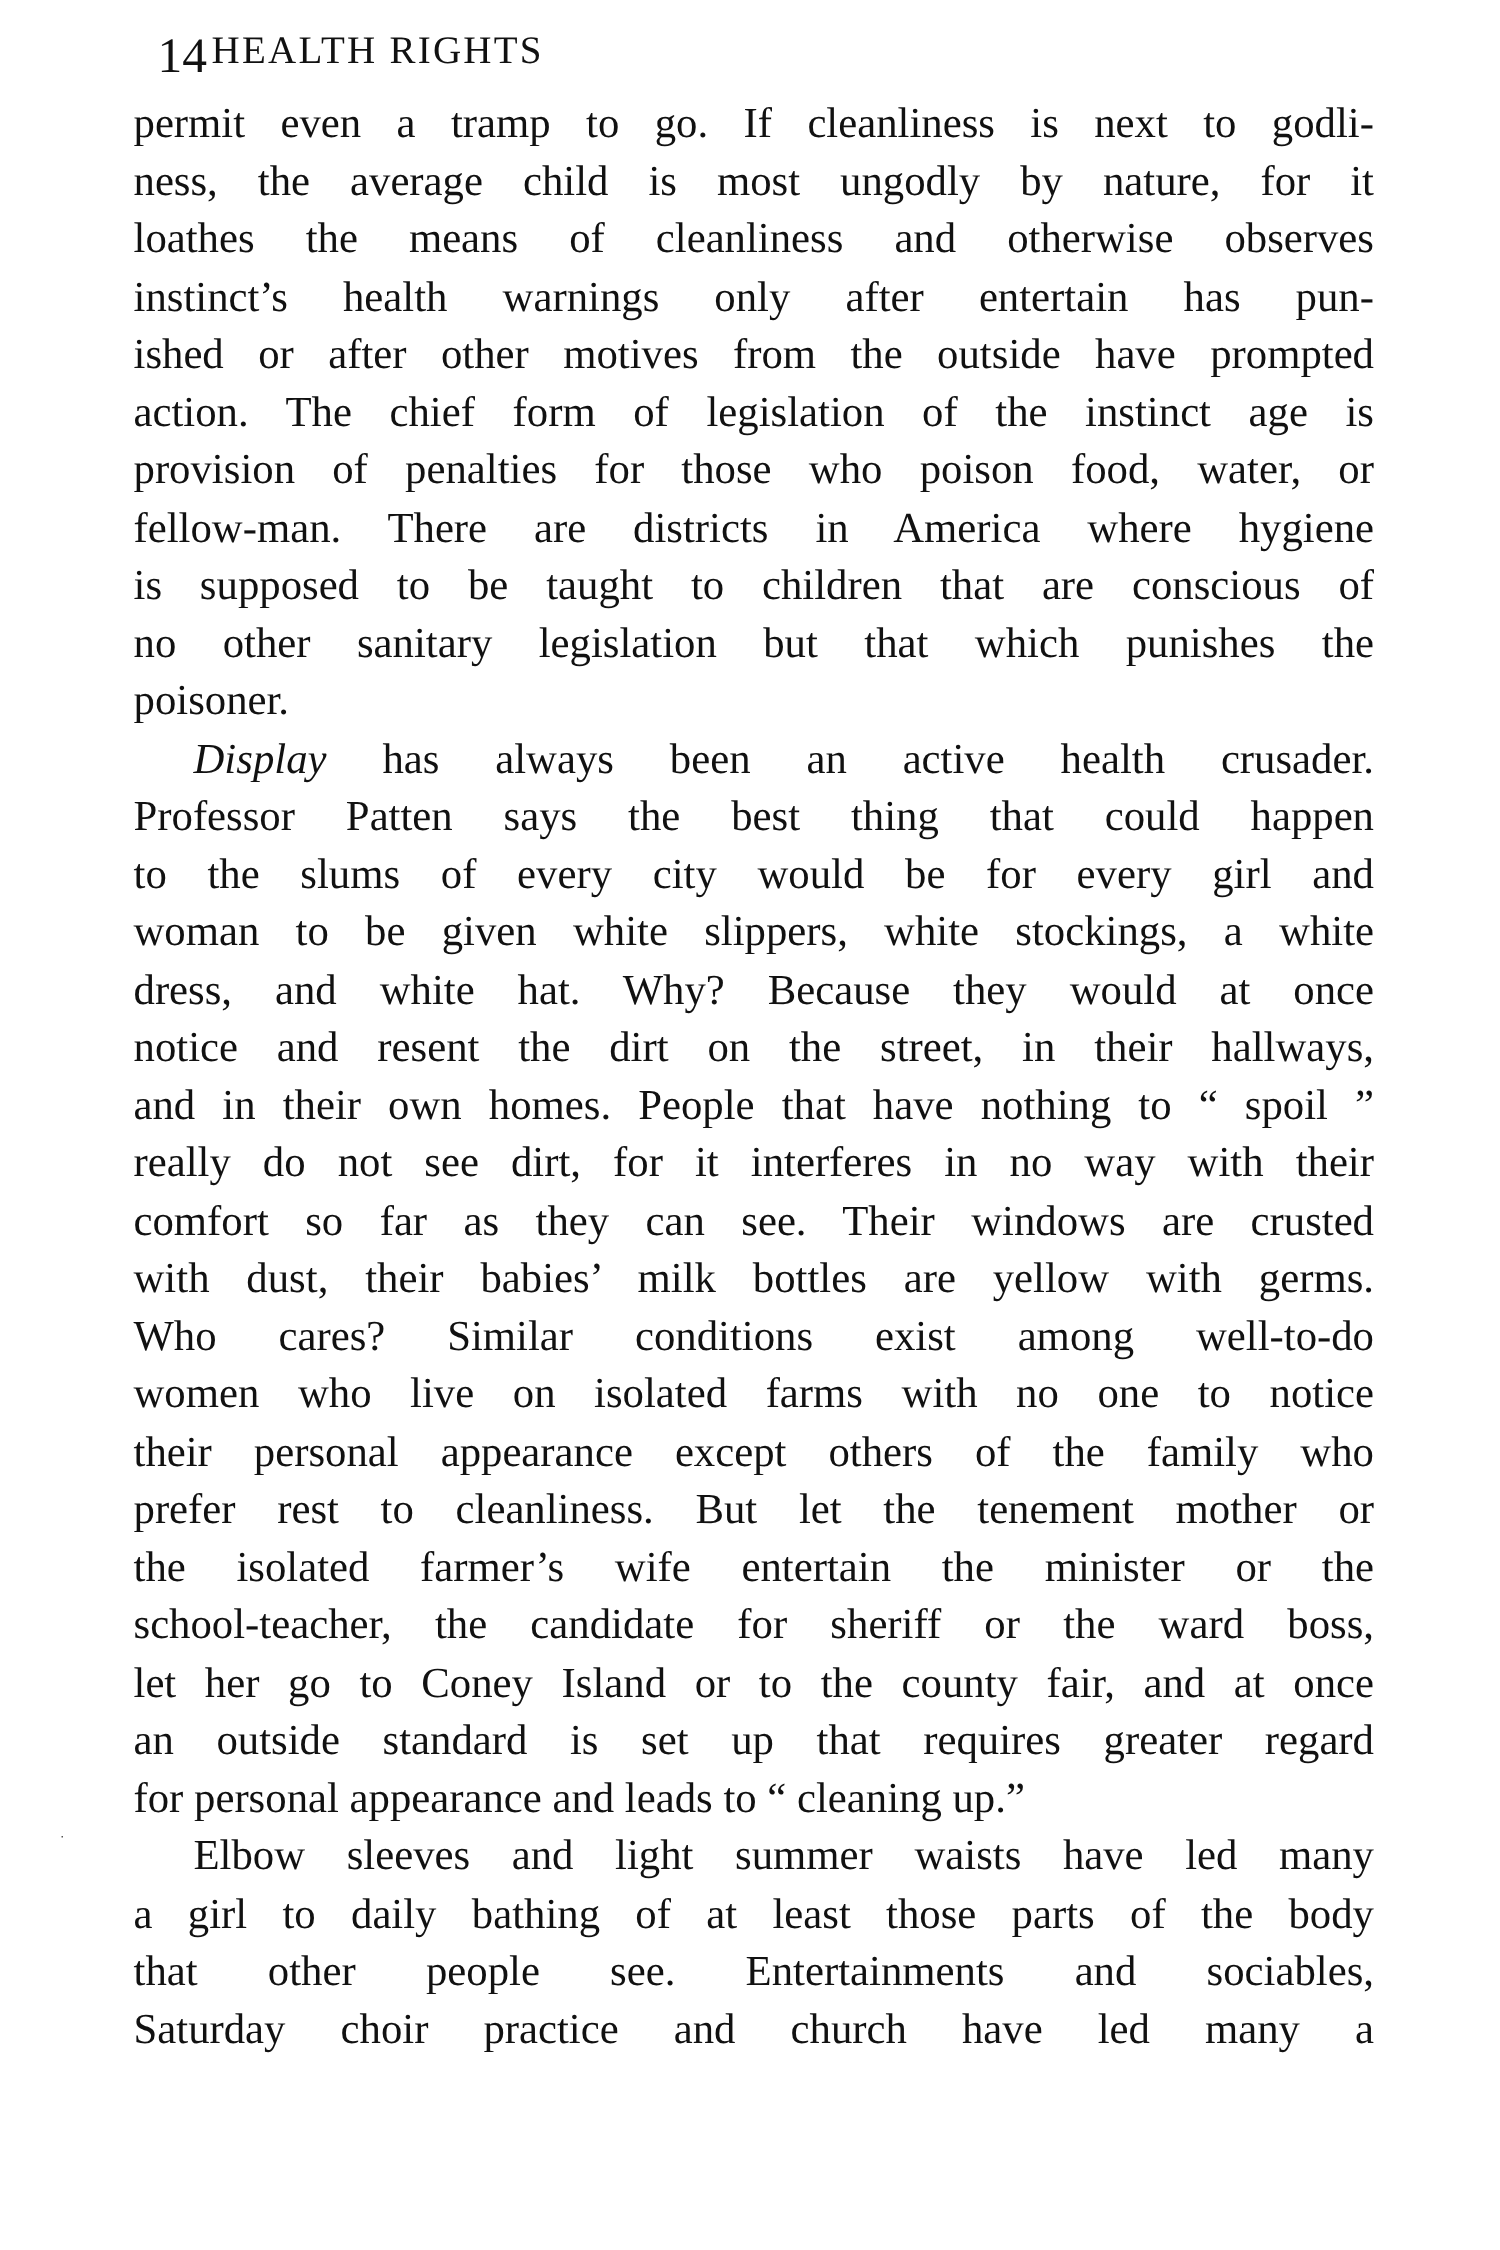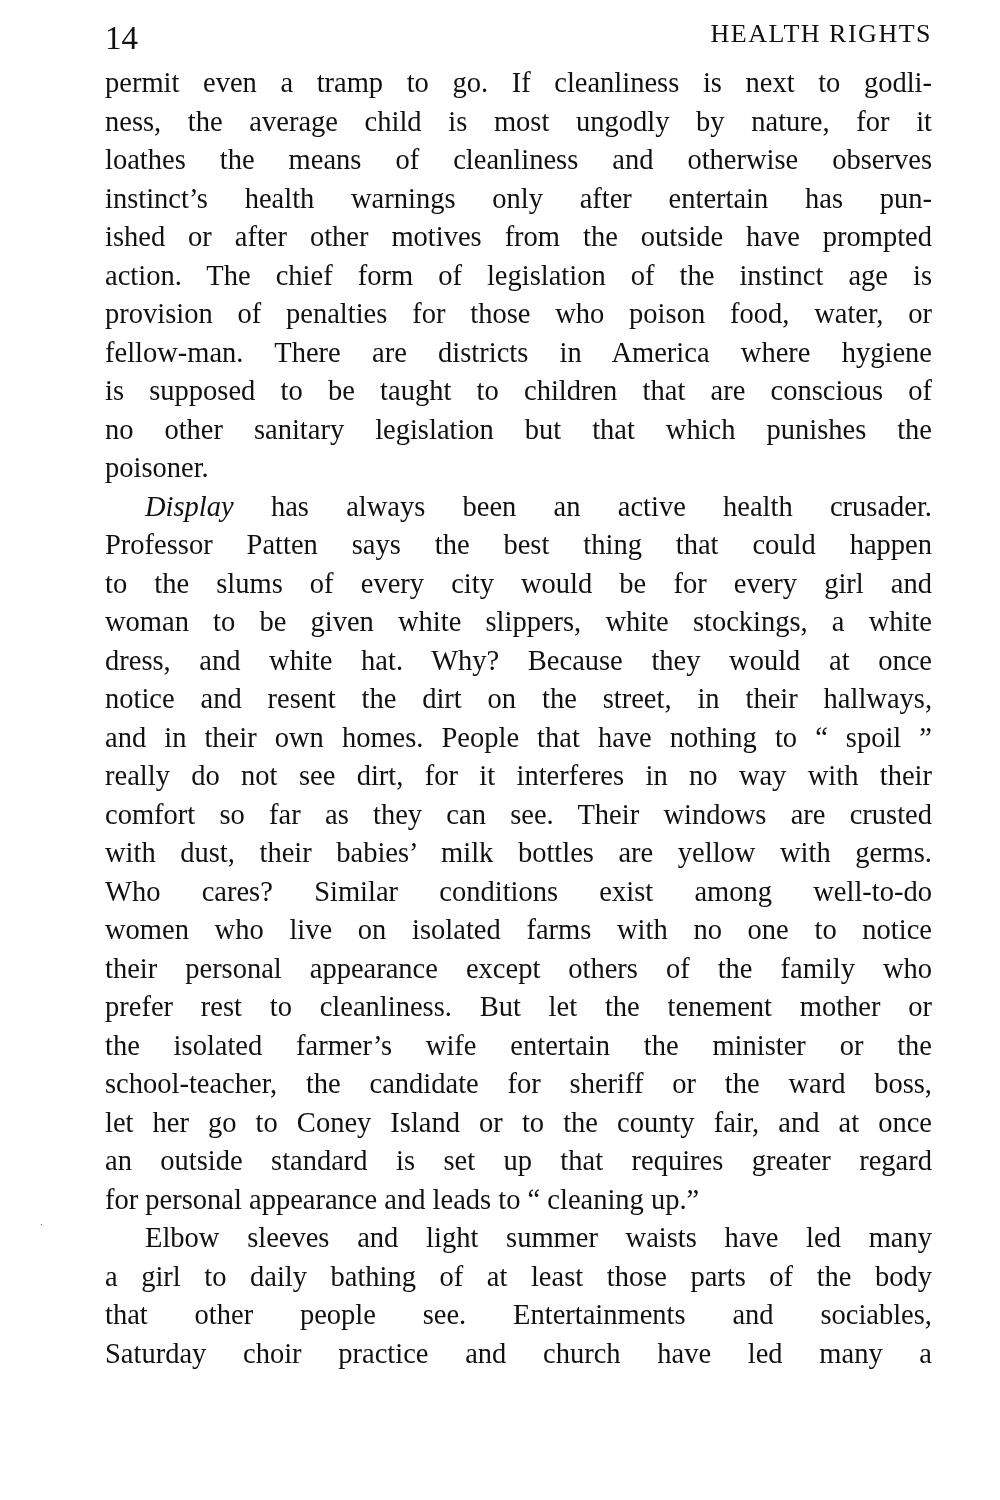--- a/index.html
+++ b/index.html
@@ -34,29 +34,29 @@
     .page-number {
       position: absolute;
       left: 0;
       top: 4px;
       font-size: 33px;
     }
     .running-title {
       position: absolute;
       left: 0;
       right: 0;
-      text-align: right;
+      text-align: left;
       letter-spacing: 1.5px;
       font-size: 26px;
       padding-left: 36px;
     }
     .body-text {
       position: absolute;
       top: 64px;
-      left: 105px;
+      left: 89px;
       width: 827px;
     }
     .line {
       display: block;
       height: 38.5px;
       line-height: 38.5px;
       font-size: 28.5px;
       white-space: nowrap;
       text-align: justify;
       text-align-last: justify;

